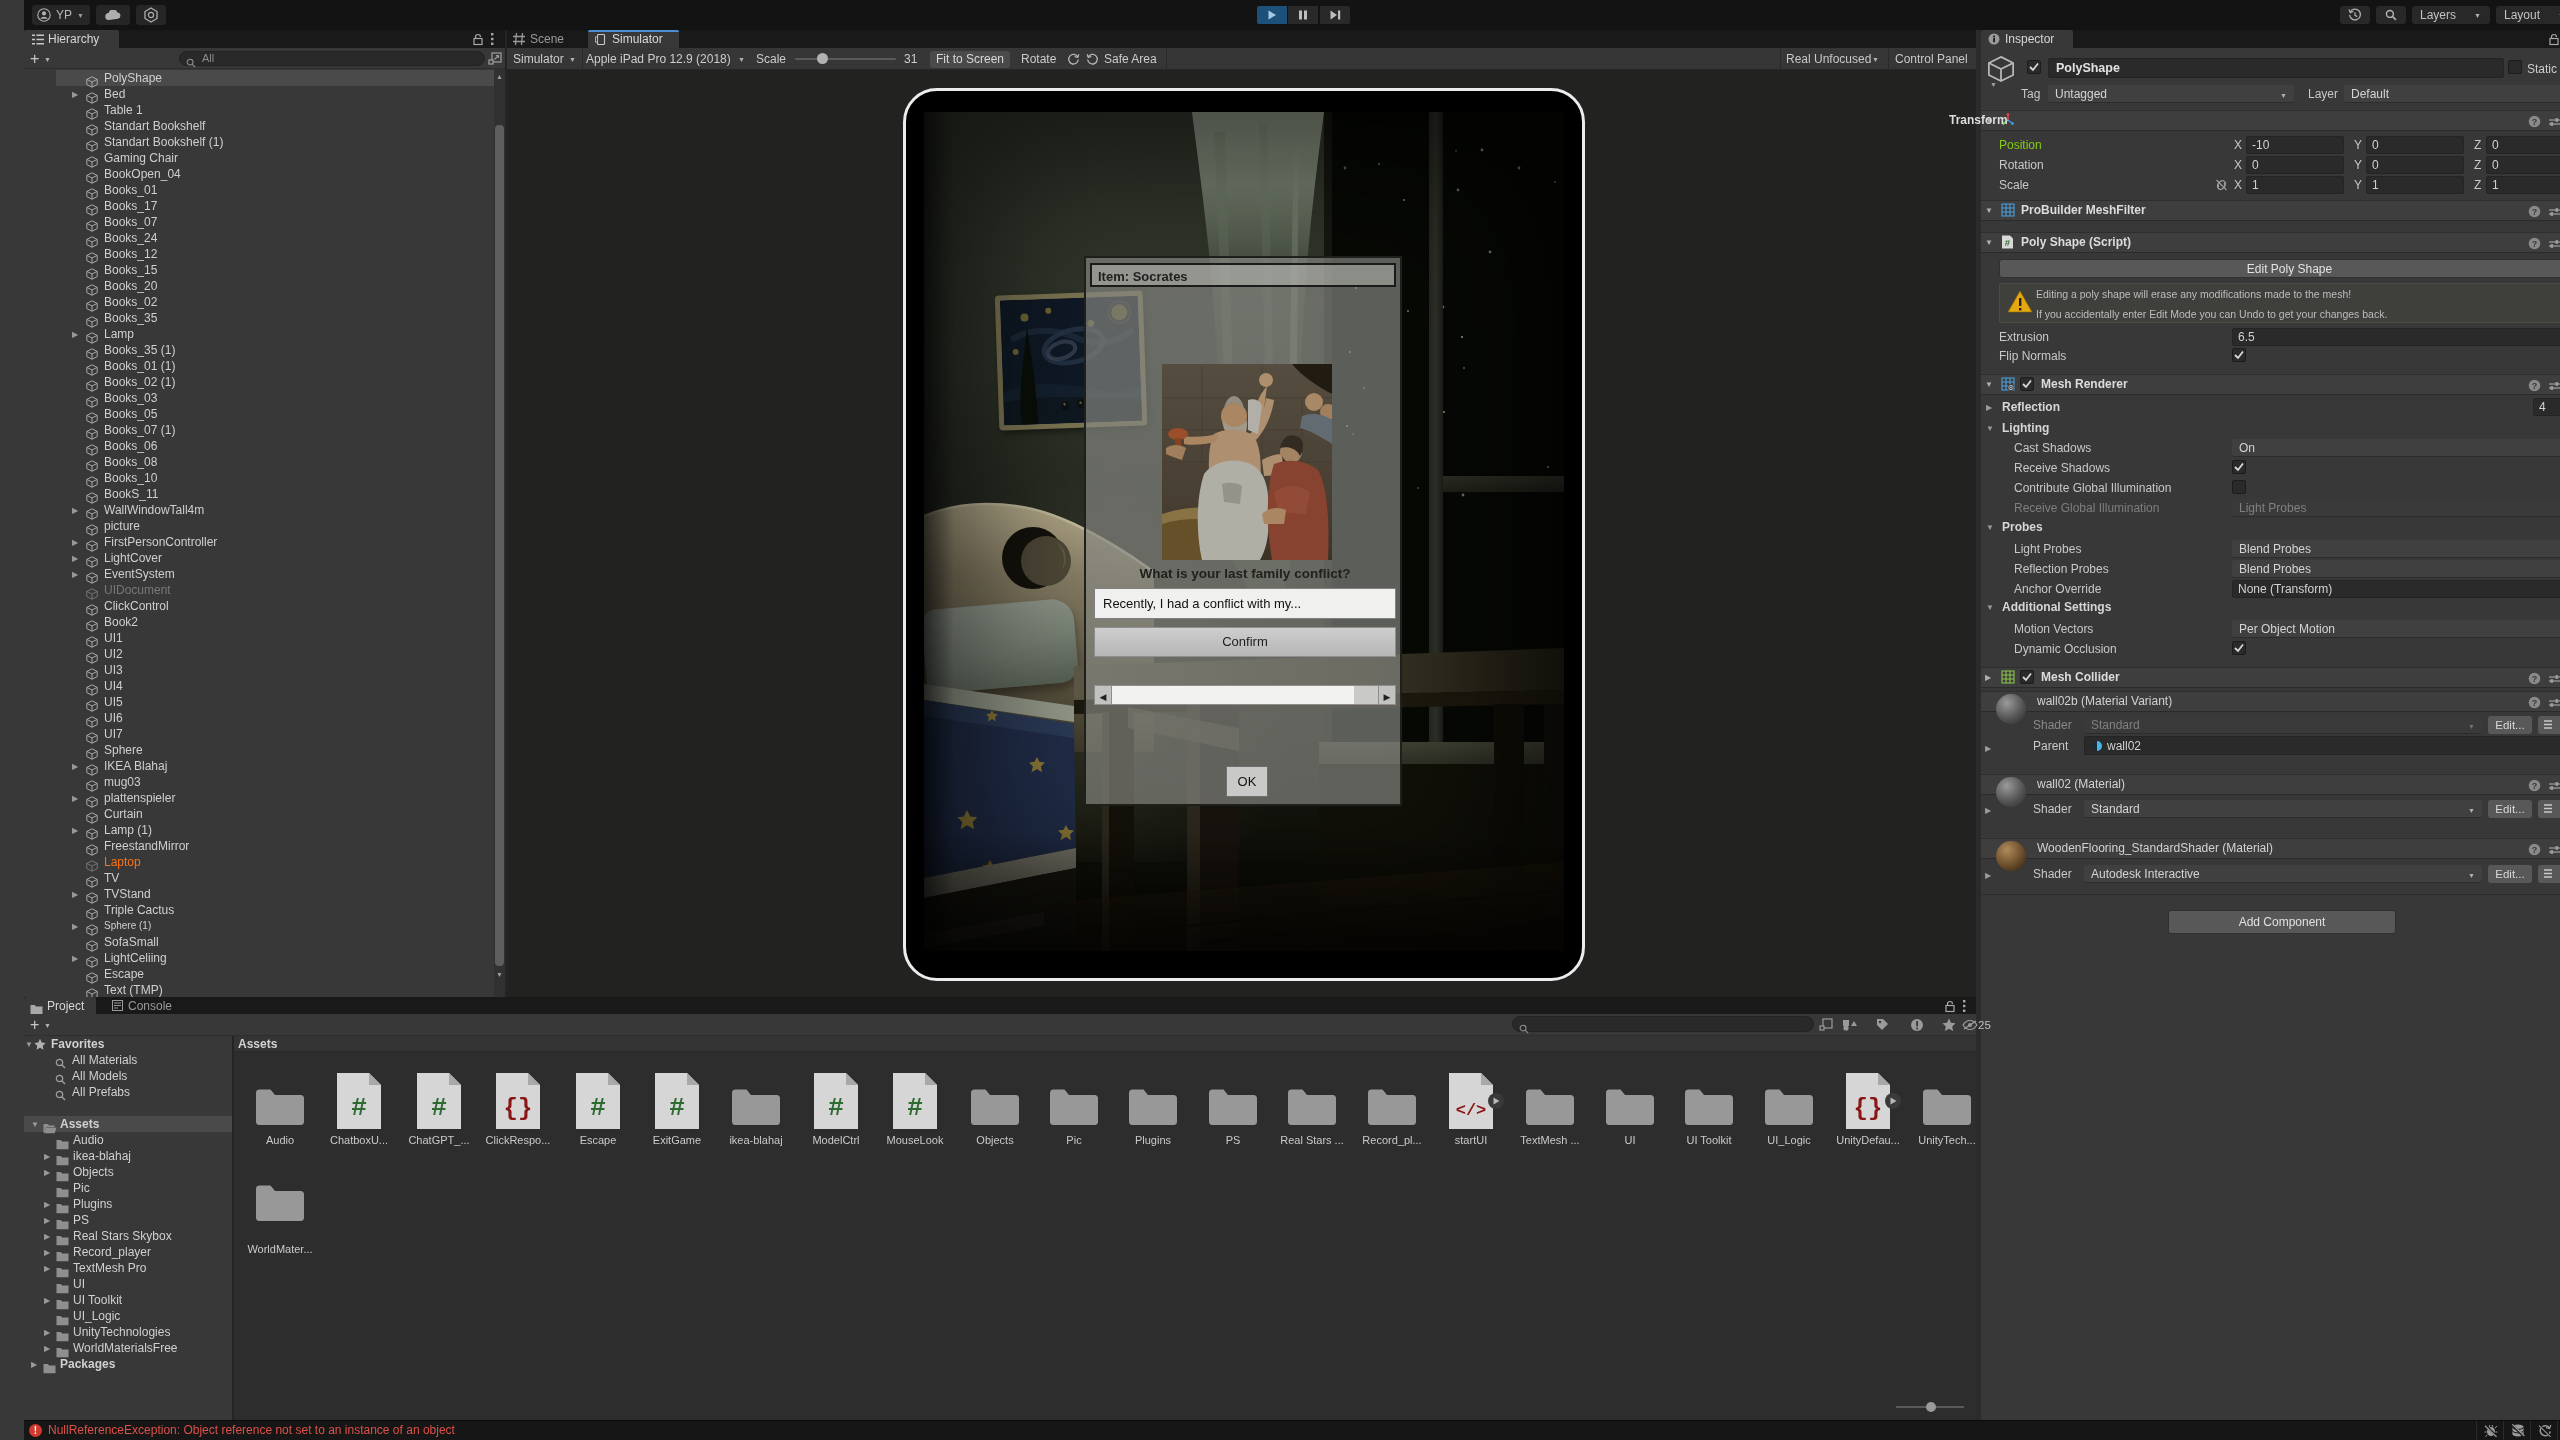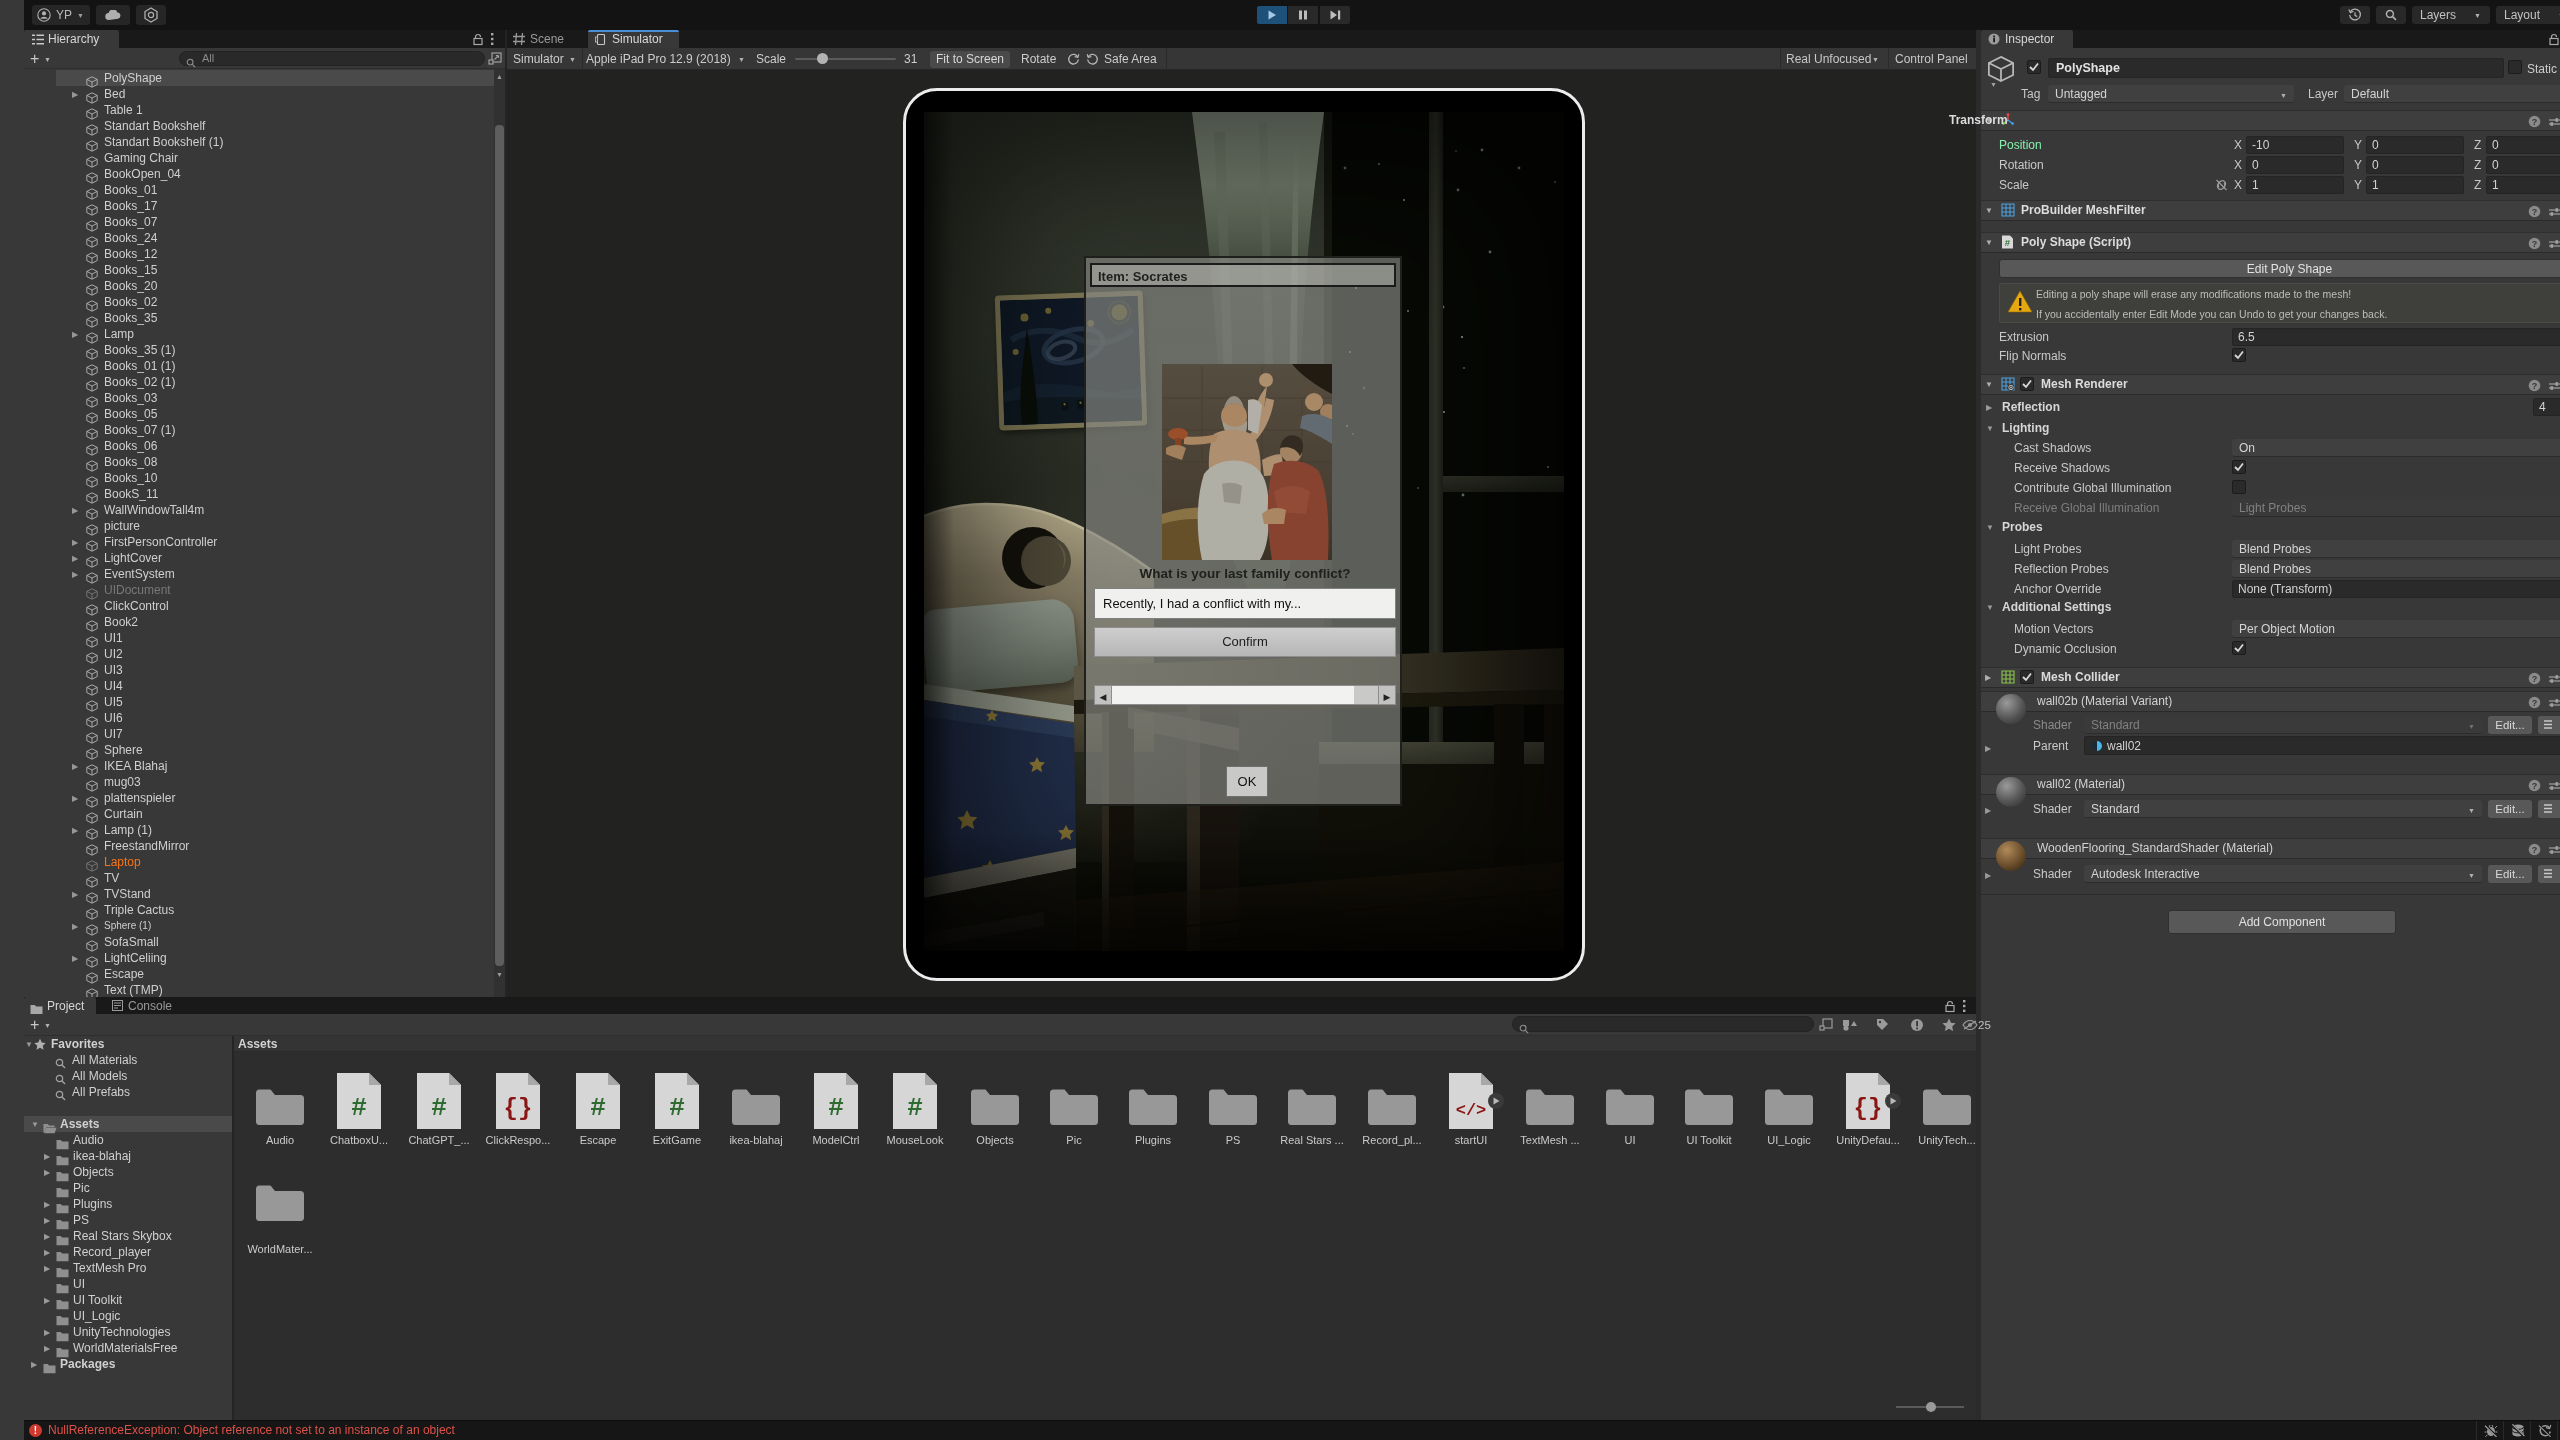--- a/index.html
+++ b/index.html
@@ -684,21 +684,21 @@
         <line x1="1" y1="4" x2="12" y2="4" stroke="#a0a0a0" stroke-width="1.2"></line>
         <line x1="1" y1="8" x2="12" y2="8" stroke="#a0a0a0" stroke-width="1.2"></line>
         <rect x="7.5" y="2.2" width="2.6" height="3.6" fill="#a0a0a0"></rect>
         <rect x="2.5" y="6.2" width="2.6" height="3.6" fill="#a0a0a0"></rect>
       </svg></div>
 <div style="position:absolute;left:2546px;top:113px"><svg width="4" height="14" viewBox="0 0 4 14">
         <rect x="1" y="1" width="2.4" height="2.4" fill="#a8a8a8"></rect>
         <rect x="1" y="5.8" width="2.4" height="2.4" fill="#a8a8a8"></rect>
         <rect x="1" y="10.6" width="2.4" height="2.4" fill="#a8a8a8"></rect>
       </svg></div>
-<div style="position:absolute;left:1975px;top:137px;height:16px;line-height:16px;font-size:12px;color:#86efac;font-weight:normal;text-align:left;white-space:nowrap;">Position</div>
+<div style="position:absolute;left:1975px;top:137px;height:16px;line-height:16px;font-size:12px;color:#84cc16;font-weight:normal;text-align:left;white-space:nowrap;">Position</div>
 <div style="position:absolute;left:2210px;top:137px;height:16px;line-height:16px;font-size:12px;color:#c8c8c8;font-weight:normal;text-align:left;white-space:nowrap;">X</div>
 <div style="position:absolute;left:2222px;top:136px;width:98px;height:18px;background:#2a2a2a;border:1px solid #242424;border-radius:2px;"></div>
 <div style="position:absolute;left:2228px;top:137px;height:16px;line-height:16px;font-size:12px;color:#d2d2d2;font-weight:normal;text-align:left;white-space:nowrap;">-10</div>
 <div style="position:absolute;left:2330px;top:137px;height:16px;line-height:16px;font-size:12px;color:#c8c8c8;font-weight:normal;text-align:left;white-space:nowrap;">Y</div>
 <div style="position:absolute;left:2342px;top:136px;width:98px;height:18px;background:#2a2a2a;border:1px solid #242424;border-radius:2px;"></div>
 <div style="position:absolute;left:2348px;top:137px;height:16px;line-height:16px;font-size:12px;color:#d2d2d2;font-weight:normal;text-align:left;white-space:nowrap;">0</div>
 <div style="position:absolute;left:2450px;top:137px;height:16px;line-height:16px;font-size:12px;color:#c8c8c8;font-weight:normal;text-align:left;white-space:nowrap;">Z</div>
 <div style="position:absolute;left:2462px;top:136px;width:94px;height:18px;background:#2a2a2a;border:1px solid #242424;border-radius:2px;"></div>
 <div style="position:absolute;left:2468px;top:137px;height:16px;line-height:16px;font-size:12px;color:#d2d2d2;font-weight:normal;text-align:left;white-space:nowrap;">0</div>
 <div style="position:absolute;left:1975px;top:157px;height:16px;line-height:16px;font-size:12px;color:#c8c8c8;font-weight:normal;text-align:left;white-space:nowrap;">Rotation</div>

